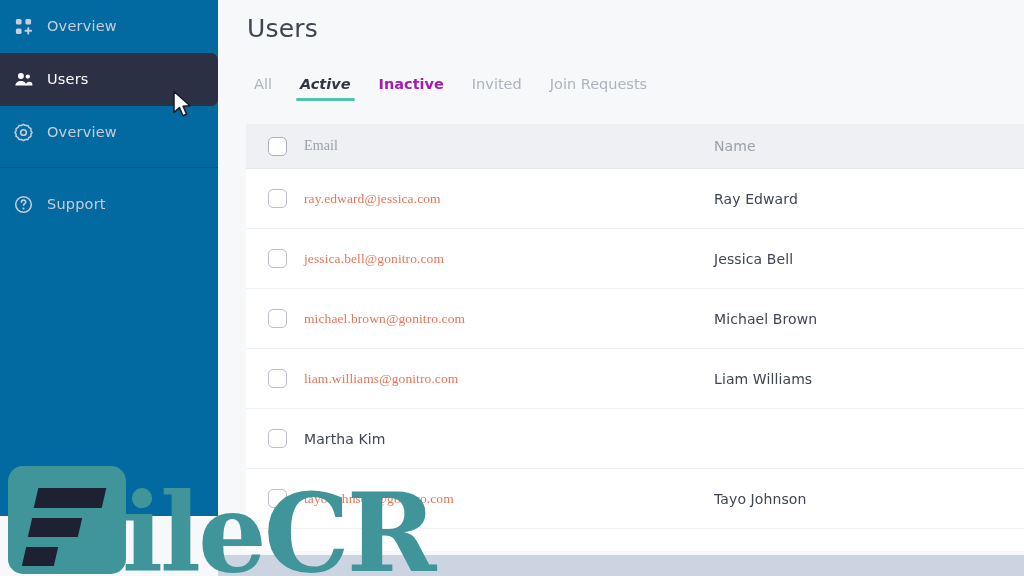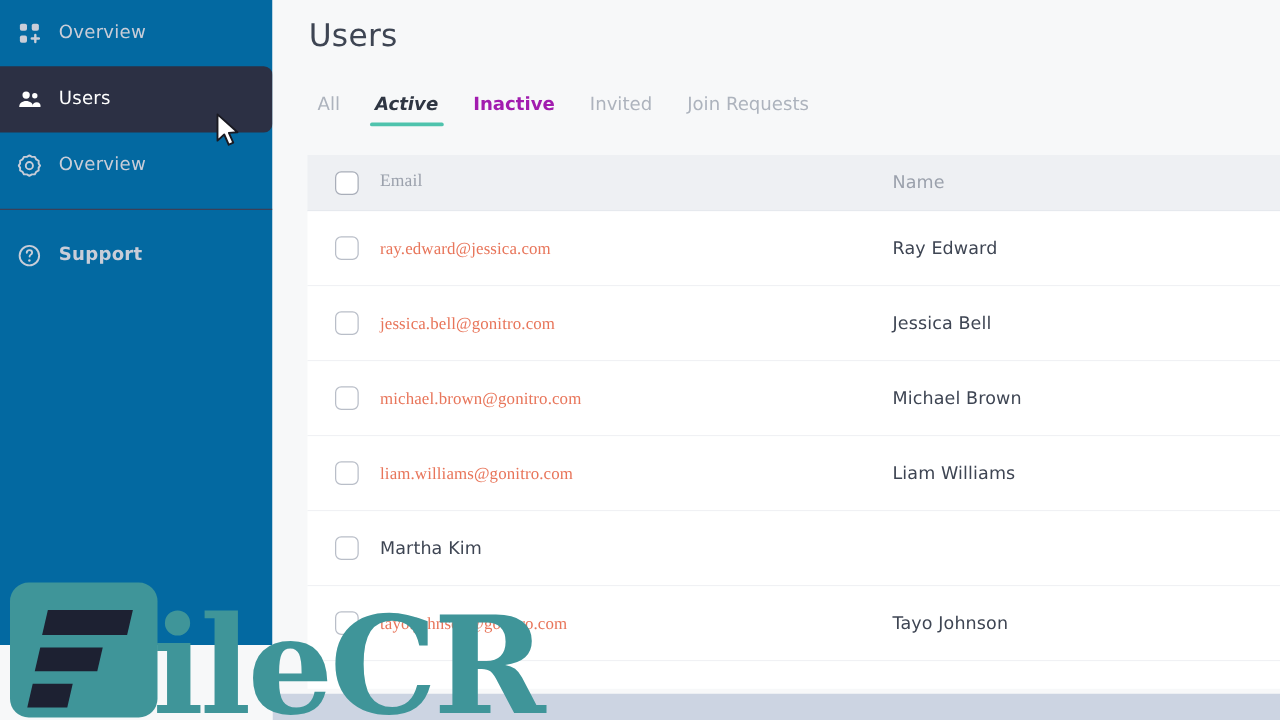--- a/index.html
+++ b/index.html
@@ -34,21 +34,21 @@
     color:#ffffff;
   }
   .nav-ico { width:19px; height:19px; flex:0 0 19px; display:flex; align-items:center; justify-content:center; }
   .nav-ico svg { display:block; }
   .nav-label { line-height:1; }
   #nav-divider {
     height:1px; background:#3a4058;
     margin:8px 0 0 0;
     width:218px;
   }
-  #support-group { padding-top:10px;font-weight:bold; }
+  #support-group { padding-top:10px; }
 
   
   #cursor {
     position:absolute; left:172px; top:90px;
     width:22px; height:30px; z-index:40;
     pointer-events:none;
   }
 
   
   #main {

